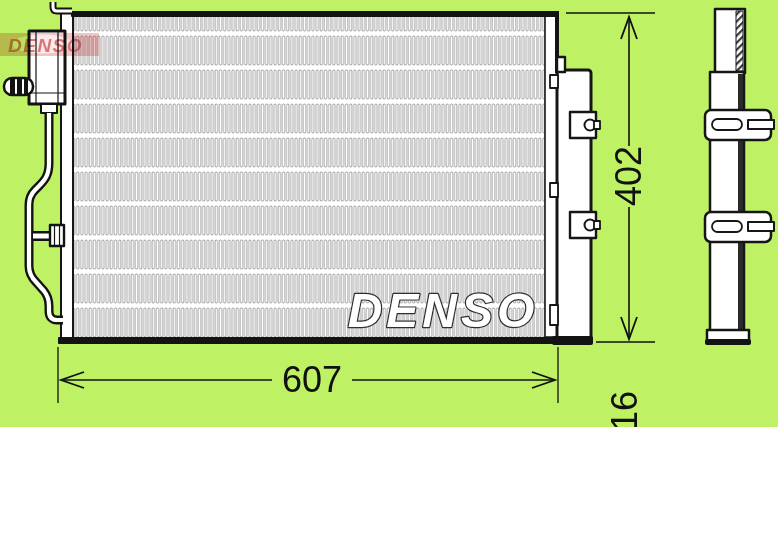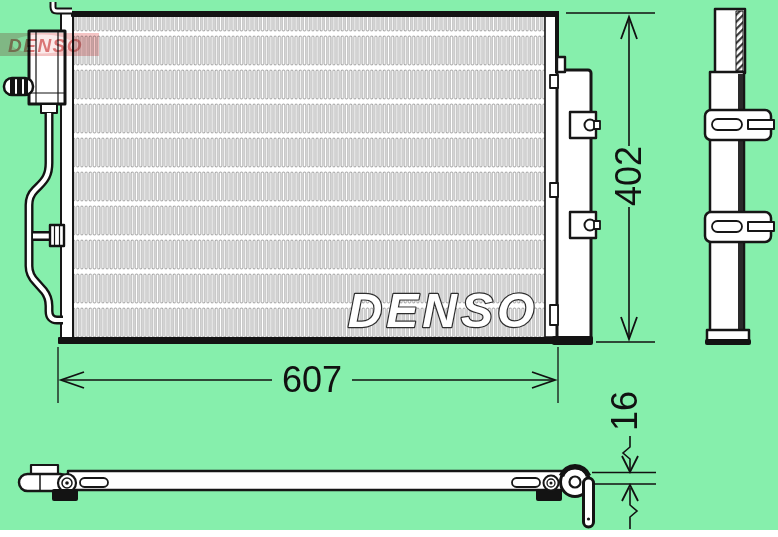--- a/index.html
+++ b/index.html
@@ -1,16 +1,16 @@
 <!DOCTYPE html>
 <html><head>
 <meta charset="utf-8">
 <style>
   html,body{margin:0;padding:0;background:#ffffff;}
-  .stage{position:relative;width:778px;height:530px;background:#86efac;overflow:hidden;
+  .stage{position:relative;width:778px;height:427px;background:#bef264;overflow:hidden;
          font-family:"Liberation Sans", sans-serif;}
   svg{display:block;}
   text.dim{font-family:"Liberation Sans", sans-serif;font-size:36px;fill:#111;}
   text.logo-small{font-family:"Liberation Sans", sans-serif;font-size:19px;
     font-weight:bold;font-style:italic;letter-spacing:1.5px;}
   text.logo-large{font-family:"Liberation Sans", sans-serif;font-size:48px;
     font-weight:bold;font-style:italic;letter-spacing:4px;}
   .blend-mult{mix-blend-mode:multiply;}
 </style>
 </head>

